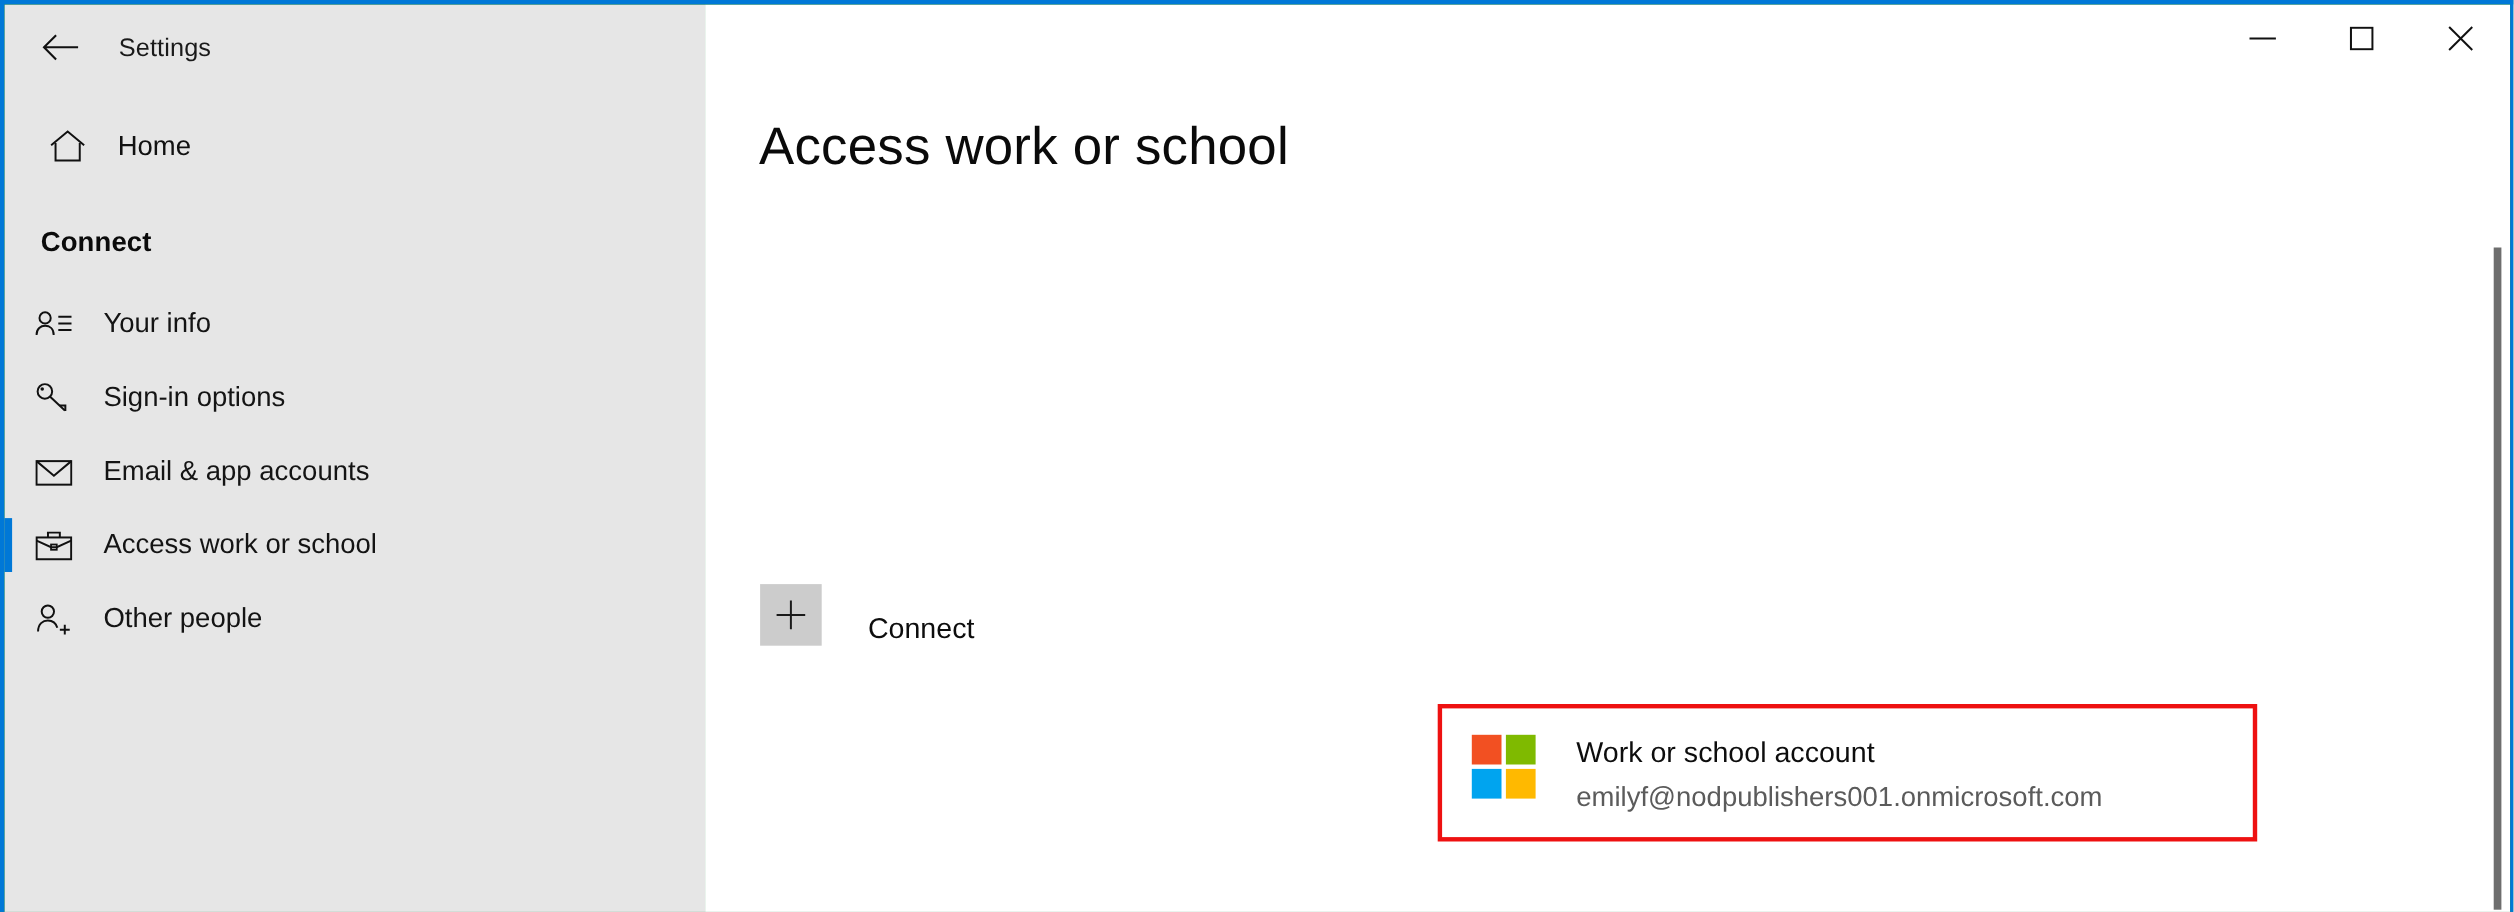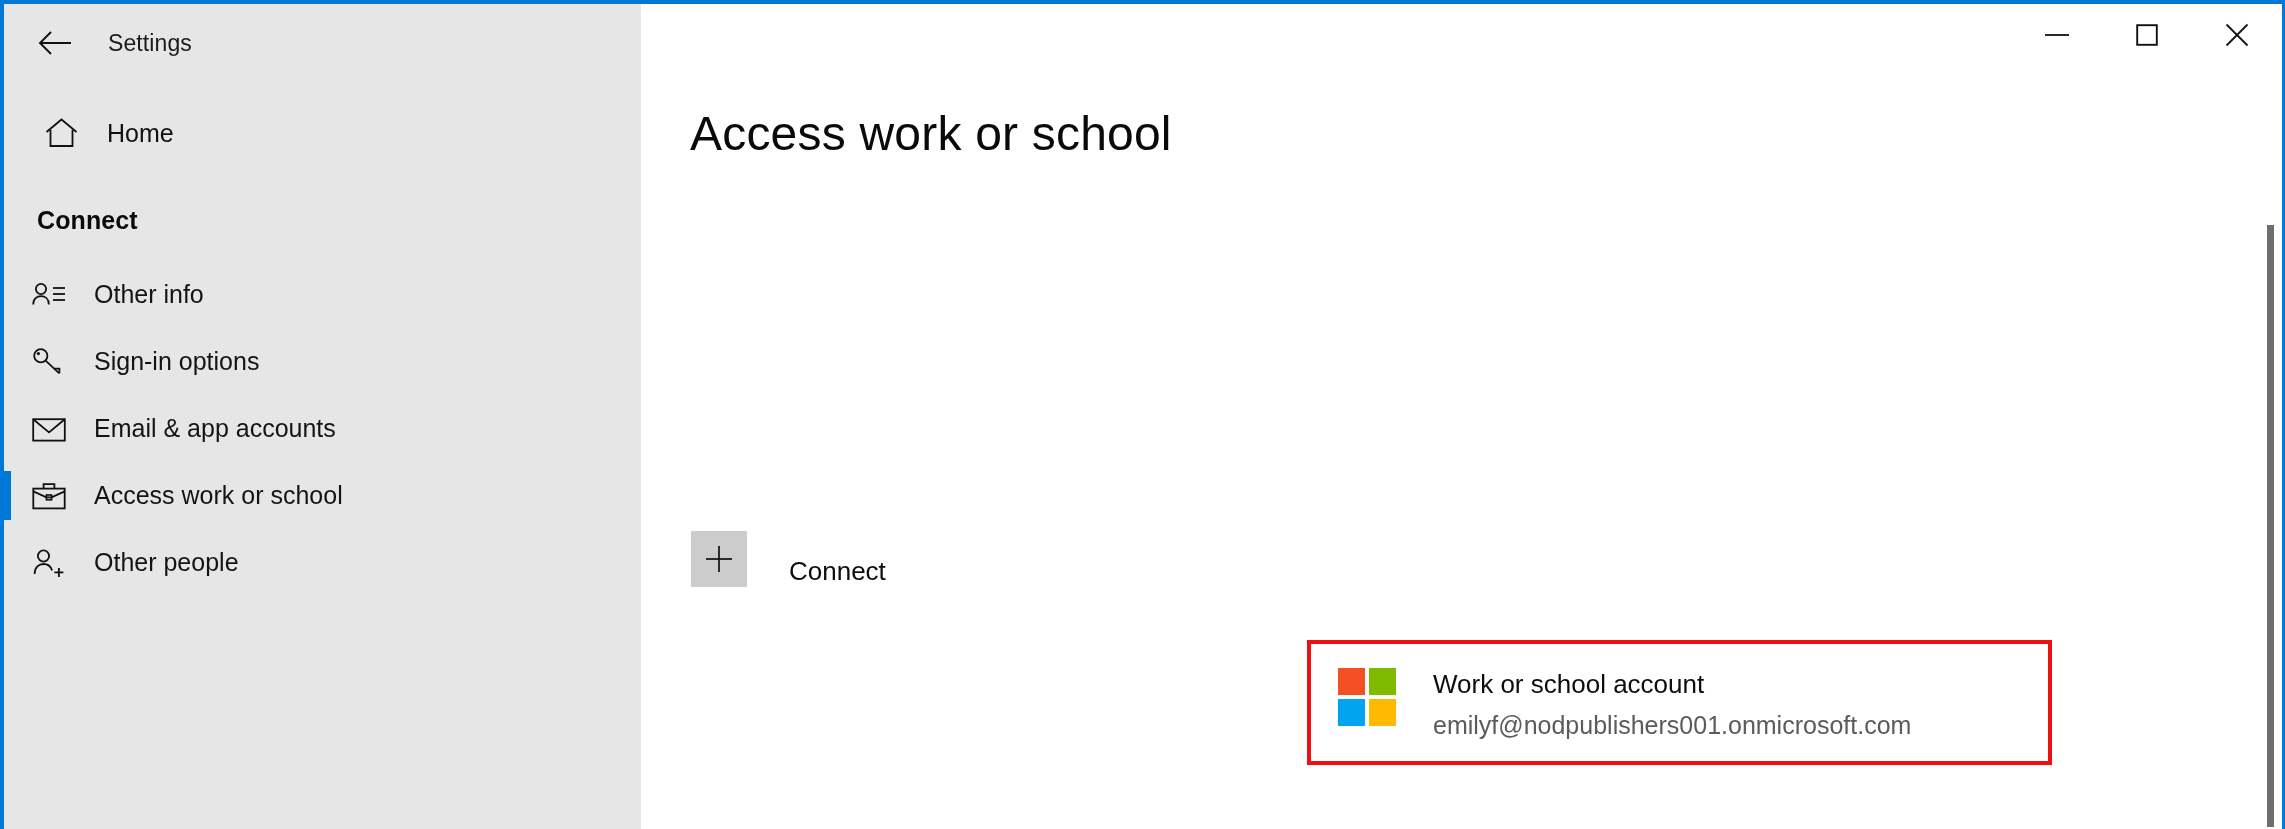--- a/index.html
+++ b/index.html
@@ -320,21 +320,21 @@
       <div class="nav-item">
         <span class="nav-icon">
           <svg width="34" height="26" viewBox="0 0 34 26" aria-hidden="true">
             <circle cx="9" cy="7" r="5.1" fill="none" stroke="#111" stroke-width="1.8"></circle>
             <path d="M1.2 22.5 C1.2 16.6 5.1 14.2 9 14.2 C12.9 14.2 16.8 16.6 16.8 22.5" fill="none" stroke="#111" stroke-width="1.8"></path>
             <line x1="21" y1="6" x2="33" y2="6" stroke="#111" stroke-width="1.8"></line>
             <line x1="21" y1="12" x2="33" y2="12" stroke="#111" stroke-width="1.8"></line>
             <line x1="21" y1="18" x2="33" y2="18" stroke="#111" stroke-width="1.8"></line>
           </svg>
         </span>
-        <span class="nav-label">Other info</span>
+        <span class="nav-label">Your info</span>
       </div>
 
       <div class="nav-item">
         <span class="nav-icon">
           <svg width="32" height="30" viewBox="0 0 32 30" aria-hidden="true">
             <circle cx="8.8" cy="8.8" r="6.6" fill="none" stroke="#111" stroke-width="1.8"></circle>
             <circle cx="6.4" cy="6.6" r="1.6" fill="#111"></circle>
             <line x1="13.6" y1="13.6" x2="27" y2="26.2" stroke="#111" stroke-width="1.8"></line>
             <path d="M22.2 21.6 L27.4 21.6 L27.4 26.6" fill="none" stroke="#111" stroke-width="1.8"></path>
           </svg>

